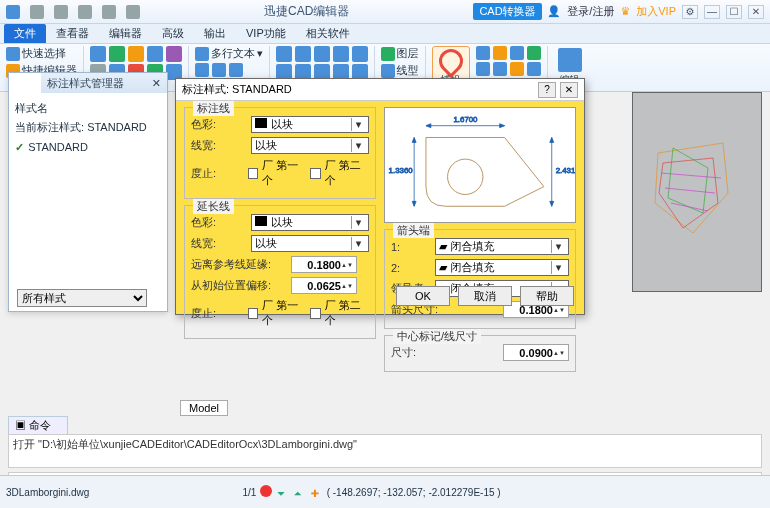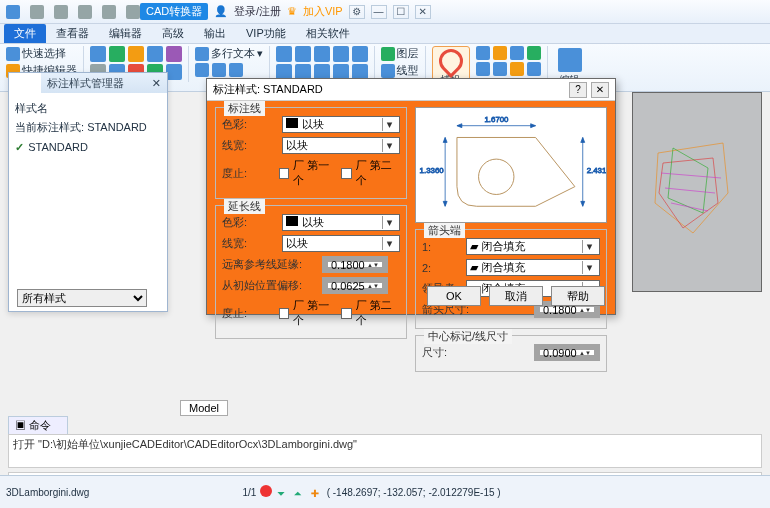--- a/index.html
+++ b/index.html
@@ -48,37 +48,37 @@
 .std-item { color:#234; padding:2px 0; }
 .check { color:#2e7d32; font-weight:bold; margin-right:4px; }
 .filter-select { position:absolute; left:8px; bottom:4px; width:130px; height:18px; border:1px solid #888; font-size:11px; }
 
 
 .viewport-frag { position:absolute; right:8px; top:92px; width:130px; height:200px; background:#bfc1c3; border:1px solid #666; }
 .viewport-frag .wire { position:absolute; left:20px; top:40px; width:80px; height:110px; }
 .wire svg { width:100%; height:100%; }
 
 
-.dialog { position:absolute; left:175px; top:78px; width:410px; height:237px; background:#f97316; border:1px solid #6a6a6a; box-shadow:2px 3px 8px rgba(0,0,0,.3);margin-left:31px; }
+.dialog { position:absolute; left:175px; top:78px; width:410px; height:237px; background:#fde047; border:1px solid #6a6a6a; box-shadow:2px 3px 8px rgba(0,0,0,.3); }
 .dlg-title { height:22px; background:#fff; border-bottom:1px solid #ccc; display:flex; align-items:center; padding:0 6px; font-size:11px; }
 .dlg-title .sp { flex:1; }
 .dlg-close, .dlg-help { width:18px; height:16px; border:1px solid #aaa; display:inline-flex; justify-content:center; align-items:center; margin-left:4px; font-size:10px; background:#eee; }
 .dlg-tabs { height:20px; display:flex; align-items:flex-end; padding-left:6px; border-bottom:1px solid #aaa; background:#eee; }
 .dlg-tab { padding:2px 10px; border:1px solid #aaa; border-bottom:none; background:#eaeaea; margin-right:-1px; font-size:11px; }
 .dlg-tab.active { background:#fff; }
 .dlg-body { padding:6px 8px; display:grid; grid-template-columns: 1fr 1fr; gap:8px; }
 
 .fieldset { border:1px solid #bbb; padding:4px 6px 6px; position:relative; }
 .fieldset > .legend { position:absolute; top:-7px; left:8px; background:#f4f4f4; padding:0 4px; font-size:11px; color:#333; }
 .frow { display:flex; align-items:center; gap:4px; margin:4px 0; font-size:11px; }
 .frow label { width:56px; color:#333; }
 .frow .combo { flex:1; height:17px; border:1px solid #666; background:#fff; display:flex; align-items:center; padding:0 3px; justify-content:space-between; }
 .combo .dd { width:14px; text-align:center; color:#333; border-left:1px solid #999; }
 .sw { width:12px; height:10px; background:#000; display:inline-block; margin-right:4px; }
-.num-input { width:66px; height:17px; border:6px solid #a3a3a3; background:#fff; padding:0 3px; display:flex; align-items:center; justify-content:space-between; }
+.num-input { width:66px; height:17px; border:1px solid #a3a3a3; background:#fff; padding:0 3px; display:flex; align-items:center; justify-content:flex-end;font-weight:bold; }
 .spin { width:12px; display:flex; flex-direction:column; font-size:6px; line-height:6px; color:#333; }
 .cb { width:11px; height:11px; border:1px solid #666; display:inline-block; background:#fff; }
 
 
 .preview { border:1px solid #999; background:#fff; height:116px; position:relative; }
 .preview svg { width:100%; height:100%; }
 
 
 .dlg-btns { position:absolute; right:10px; bottom:8px; display:flex; gap:8px; }
 .dlg-btn { width:54px; height:20px; border:1px solid #888; background:#eee; font-size:11px; }
@@ -99,20 +99,21 @@
 
 <div class="titlebar">
   <div class="tb-icons">
     <span class="ico sm"></span>
     <span class="ico sm gray"></span>
     <span class="ico sm gray"></span>
     <span class="ico sm gray"></span>
     <span class="ico sm gray"></span>
     <span class="ico sm gray"></span>
   </div>
+  <div class="title">迅捷CAD编辑器</div>
   <div class="right">
     <span class="badge-blue">CAD转换器</span>
     <span>👤</span>
     <span class="login">登录/注册</span>
     <span style="color:#ff9800">♛</span>
     <span class="badge-vip">加入VIP</span>
     <span class="win-btn">⚙</span>
     <span class="win-btn">—</span>
     <span class="win-btn">☐</span>
     <span class="win-btn">✕</span>

